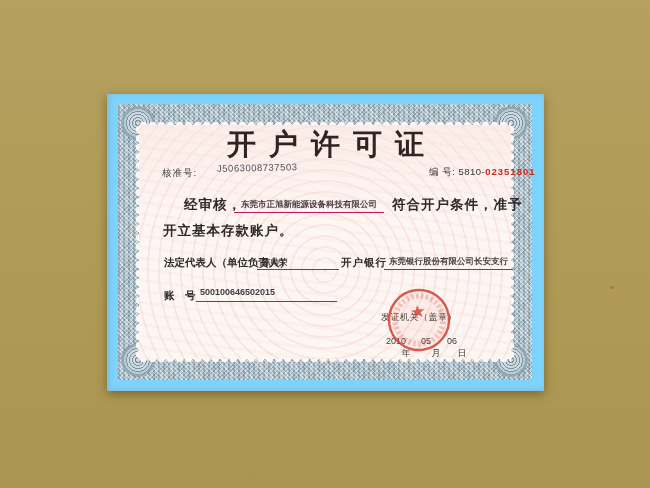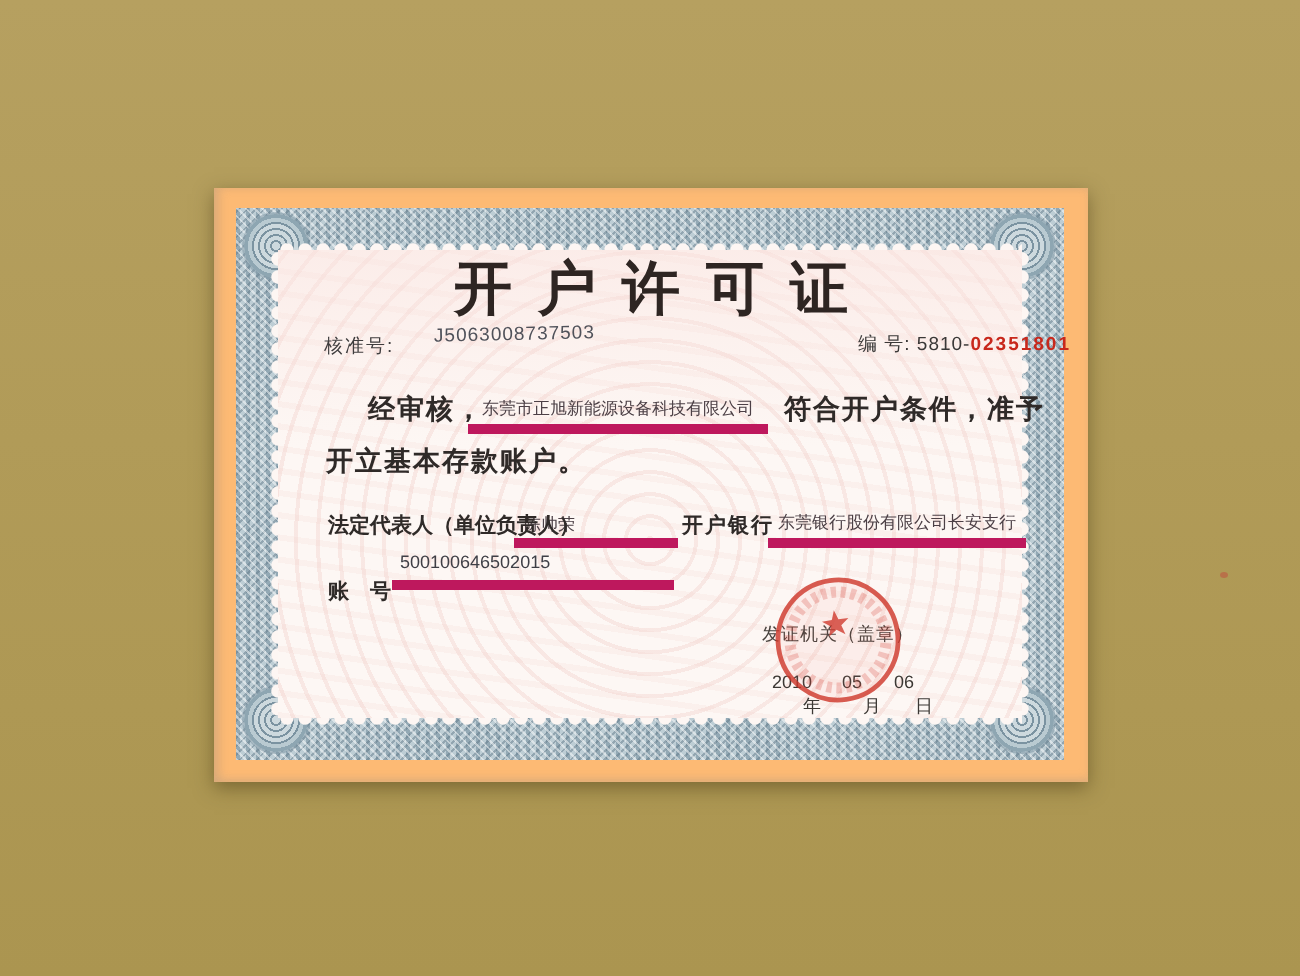--- a/index.html
+++ b/index.html
@@ -4,21 +4,21 @@
 <style>
   html,body{margin:0;padding:0;}
   body{
     width:650px;height:488px;position:relative;overflow:hidden;
     background:linear-gradient(180deg,#b6a060 0%,#b19b58 45%,#ab9550 100%);
     font-family:"Liberation Sans","DejaVu Sans",sans-serif;
     -webkit-font-smoothing:antialiased;
   }
   .paper{
     position:absolute;left:107px;top:94px;width:437px;height:297px;
-    background:#fdba74;
+    background:#7dd3fc;
     box-shadow:0 3px 9px rgba(70,55,20,.5), inset 3px 0 5px rgba(130,130,130,.22), inset 0 -2px 4px rgba(150,150,150,.15);
   }
   
   .frame{
     position:absolute;left:11px;top:10px;right:12px;bottom:11px;
     background-color:#aabfc9;
     background-image:
       repeating-linear-gradient(45deg, rgba(255,255,255,.45) 0 1px, rgba(255,255,255,0) 1px 3px),
       repeating-linear-gradient(-45deg, rgba(93,117,133,.45) 0 1px, rgba(0,0,0,0) 1px 3px),
       repeating-linear-gradient(90deg, rgba(93,117,133,.30) 0 2px, rgba(205,217,222,.55) 2px 5px);
@@ -63,30 +63,30 @@
     letter-spacing:13px;text-indent:13px;
   }
   .lbl-s{font-size:9.5px;color:#3f3d3e;}
   .lbl-b{font-size:13.5px;font-weight:700;color:#2f2a28;letter-spacing:1px;}
   .lbl-m{font-size:10.5px;font-weight:700;color:#2f2a28;}
   .approval-label{left:55px;top:73px;letter-spacing:1px;}
   .approval-value{left:110px;top:68px;font-size:9.5px;color:#50525a;transform:rotate(-1.2deg);letter-spacing:.5px;}
   .serial{left:322px;top:72px;font-size:9.5px;color:#3a3837;letter-spacing:.5px;}
   .serial .num{color:#c8281c;font-weight:700;letter-spacing:1px;margin-top:23px;}
   .audit-label{left:77px;top:102px;}
-  .fill-line{border-bottom:5px solid #be185d;text-align:center;font-size:8.5px;color:#4c4046;}
+  .fill-line{border-bottom:1px solid #be185d;text-align:center;font-size:8.5px;color:#4c4046;font-weight:bold;}
   .company-line{left:127px;top:99px;width:150px;height:19px;line-height:23px;}
   .meets{left:285px;top:102px;}
   .line2{left:56px;top:128px;}
   .rep-label{left:57px;top:162px;}
   .rep-line{left:150px;top:158px;width:77px;height:17px;line-height:20px;text-align:left;padding-left:5px;}
   .bank-label{left:234px;top:162px;letter-spacing:1px;}
   .bank-line{left:277px;top:156px;width:129px;height:19px;line-height:22px;}
   .acct-label{left:57px;top:195px;}
-  .acct-line{left:89px;top:177px;width:137px;height:19px;line-height:20px;text-align:left;padding-left:4px;font-size:9px;color:#3f3f46;}
+  .acct-line{left:89px;top:188px;width:137px;height:19px;line-height:20px;text-align:left;padding-left:4px;font-size:9px;color:#3f3f46;}
   .issue{z-index:2;color:#45403c;}
   .authority{left:274px;top:217px;font-size:9px;letter-spacing:.5px;}
   .date-line{left:272px;top:229px;font-size:9px;color:#3c3834;}
   .date-line span{display:inline-block;text-align:center;}
   .d-y{width:34px;} .d-m{width:26px;margin-top:13px;} .d-d{width:26px;}
   .unit-line{left:282px;top:240px;font-size:9px;color:#3c3834;}
   .unit-line span{display:inline-block;text-align:center;}
   .seal{left:279px;top:193px;width:66px;height:66px;z-index:4;transform:rotate(-8deg);opacity:.92;}
   .speck{position:absolute;left:610px;top:286px;width:4px;height:3px;background:#c05040;opacity:.55;border-radius:50%;}
 </style>

